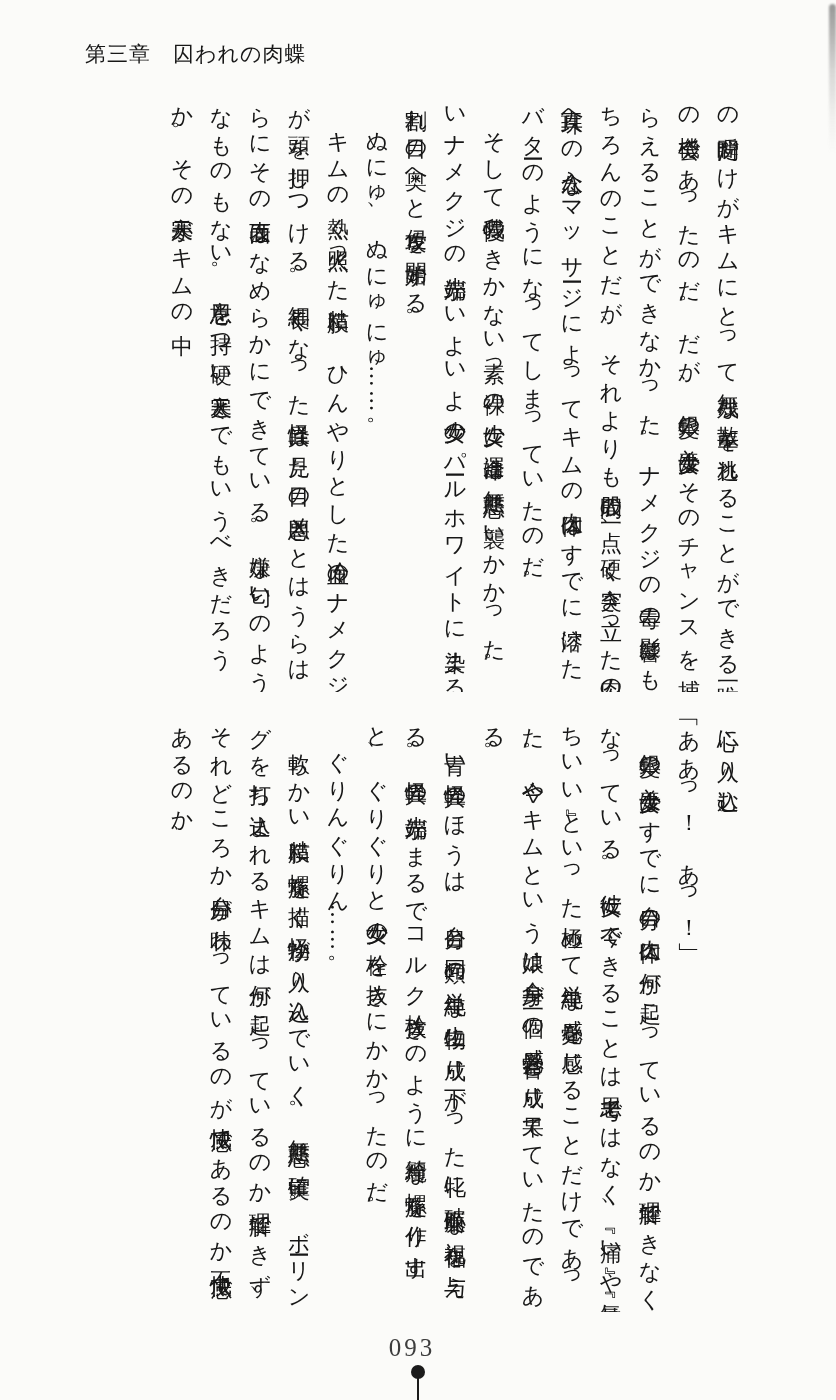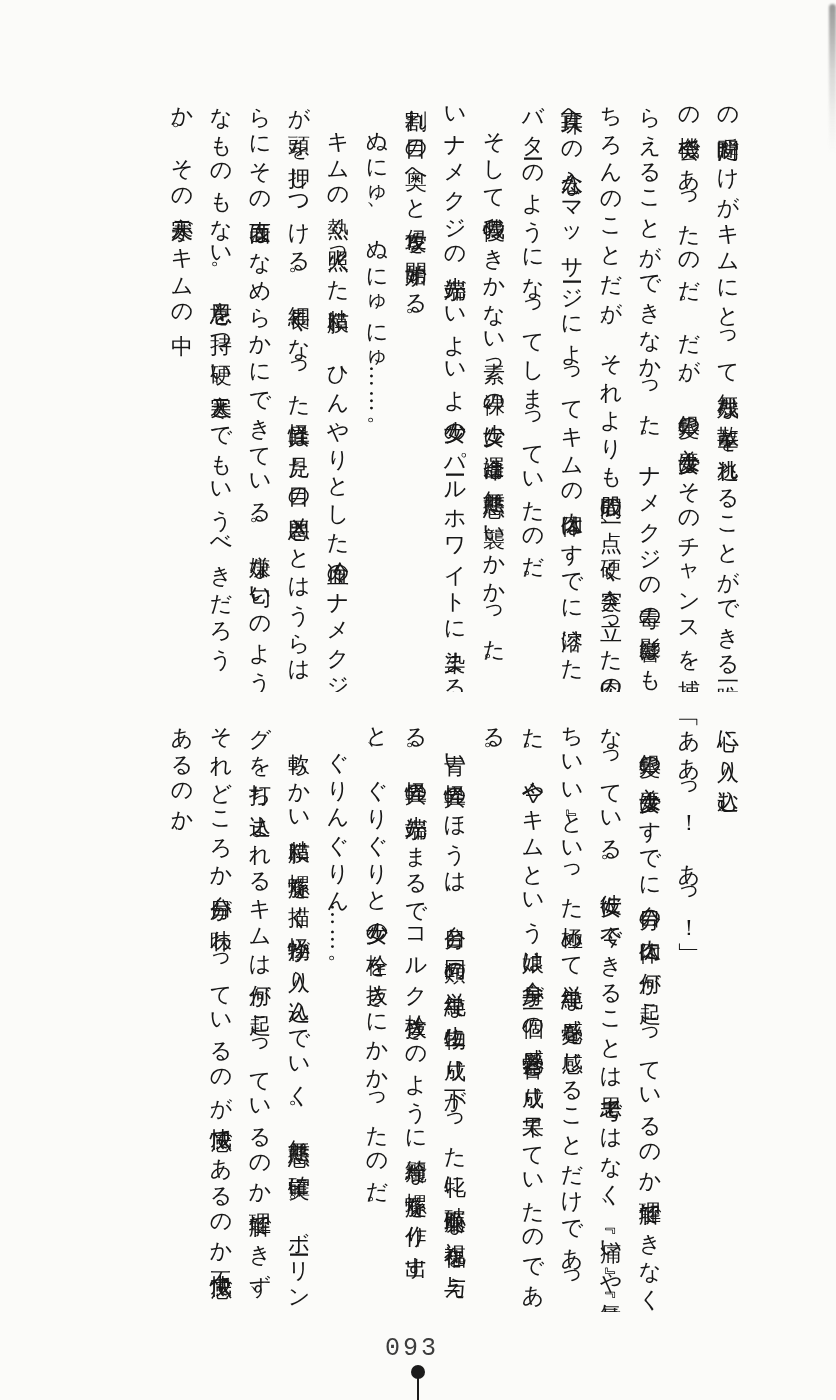--- a/index.html
+++ b/index.html
@@ -52,21 +52,21 @@
     white-space: normal;
   }
   .upper-block { top: 92px; }
   .lower-block { top: 712px; }
   .page-number {
     position: absolute;
     left: 362px;
     top: 1334px;
     width: 100px;
     text-align: center;
-    font-family: Liberation Mono, monospace;
+    font-family: Liberation Serif, serif;
     font-size: 25px;
     font-weight: 400;
     letter-spacing: 3px;
     color: var(--page-num);
   }
   .pin-ornament {
     position: absolute;
     left: 410px;
     top: 1365px;
     width: 16px;
@@ -102,20 +102,21 @@
       rgba(150,150,150,0) 100%);
     border-radius: 4px;
     filter: blur(1px);
   }
 </style>
 </head>
 <body>
 
 <div class="book-page">
 
+  <div class="chapter-header">第三章　囚われの肉蝶</div>
 
   <div class="vblock upper-block">
     <p>の瞬間だけがキムにとって無残な散華を逃れることができる唯一の機会であったのだ。だが、銀髪の美少女はそのチャンスを捕らえることができなかった。ナメクジの毒の影響はもちろんのことだが、それよりも股間の一点、硬く突き立った肉の真珠への入念なマッサージによってキムの肉体はすでに溶けたバターのようになってしまっていたのだ。</p>
     <p>　そして我慢のきかない素っ裸の少女に運命は無慈悲に襲いかかった。青いナメクジの先端がいよいよ少女のパールホワイトに染まる割れ目の奥へと侵攻を開始する。</p>
     <p>　ぬにゅ、ぬにゅにゅ……。</p>
     <p>　キムの熱く火照った粘膜に、ひんやりとした冷血のナメクジが頭を押しつける。細長くなった怪異は見た目の凶悪さとはうらはらにその表面はなめらかにできている。嫌な匂いのようなものもない。意思を持つ硬い寒天とでもいうべきだろうか。その寒天がキムの中</p>
   </div>
 
   <div class="vblock lower-block">
     <p>心に入り込む。</p>

